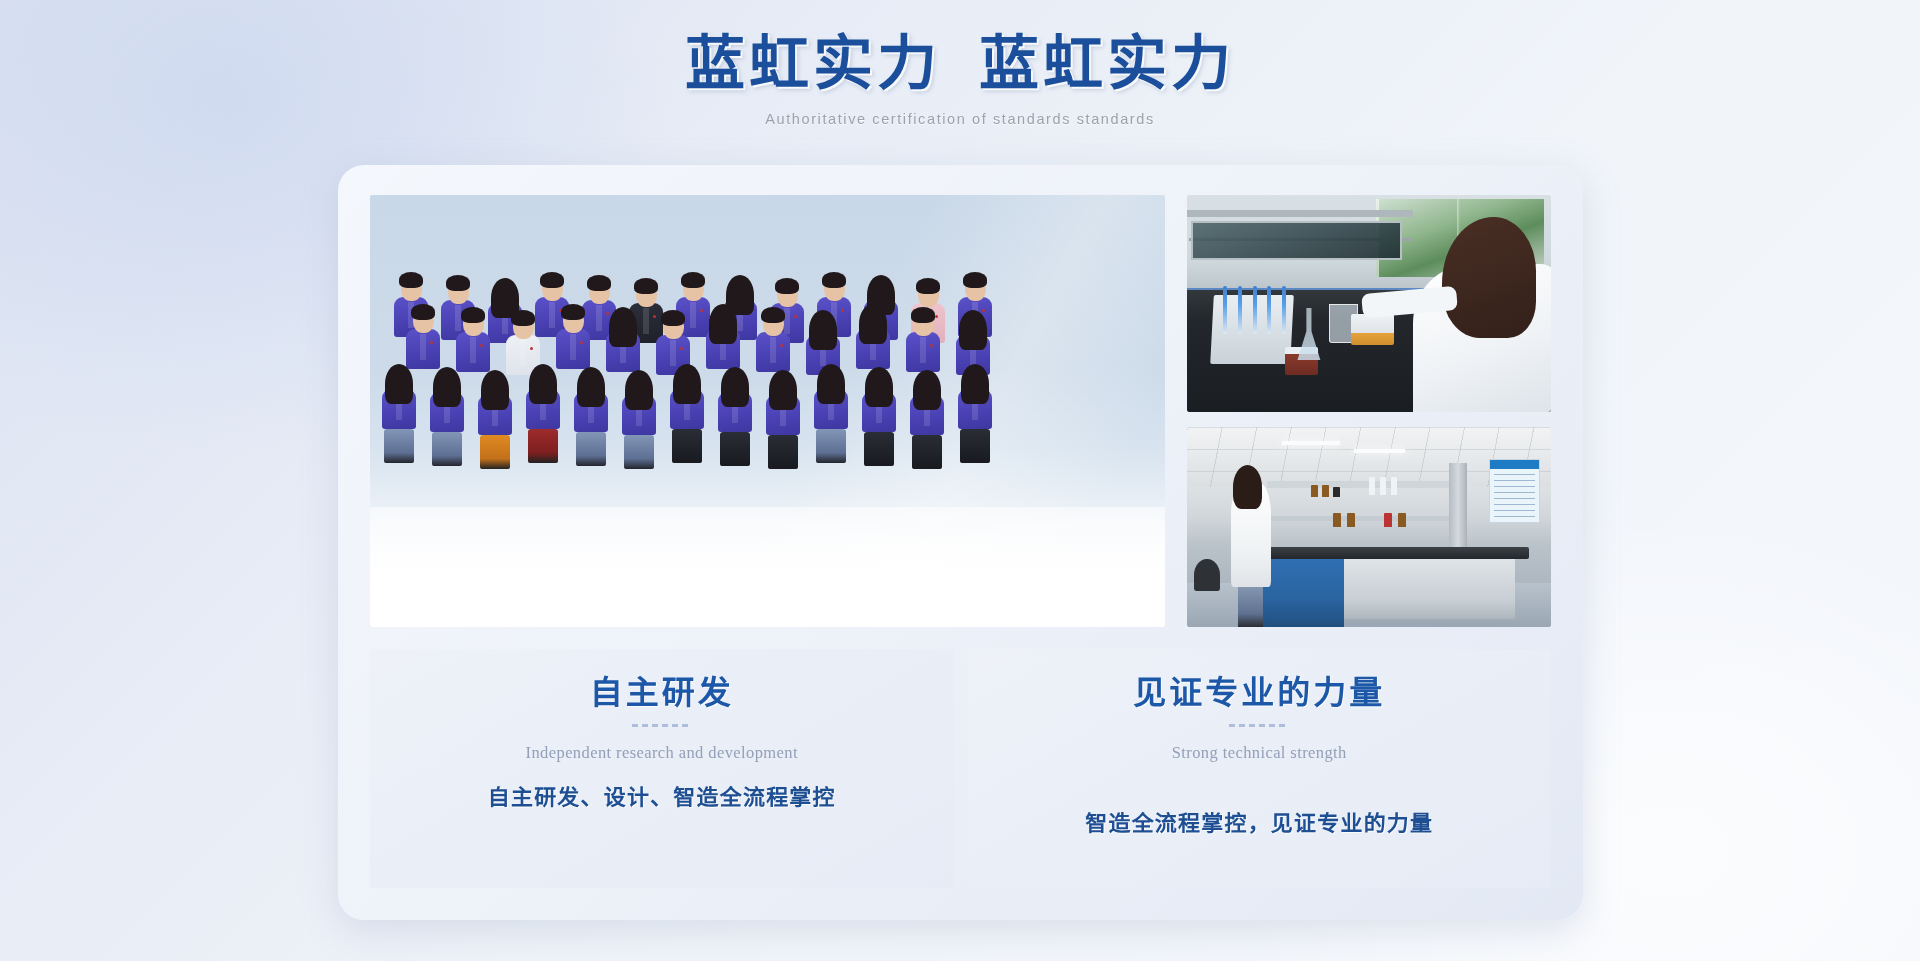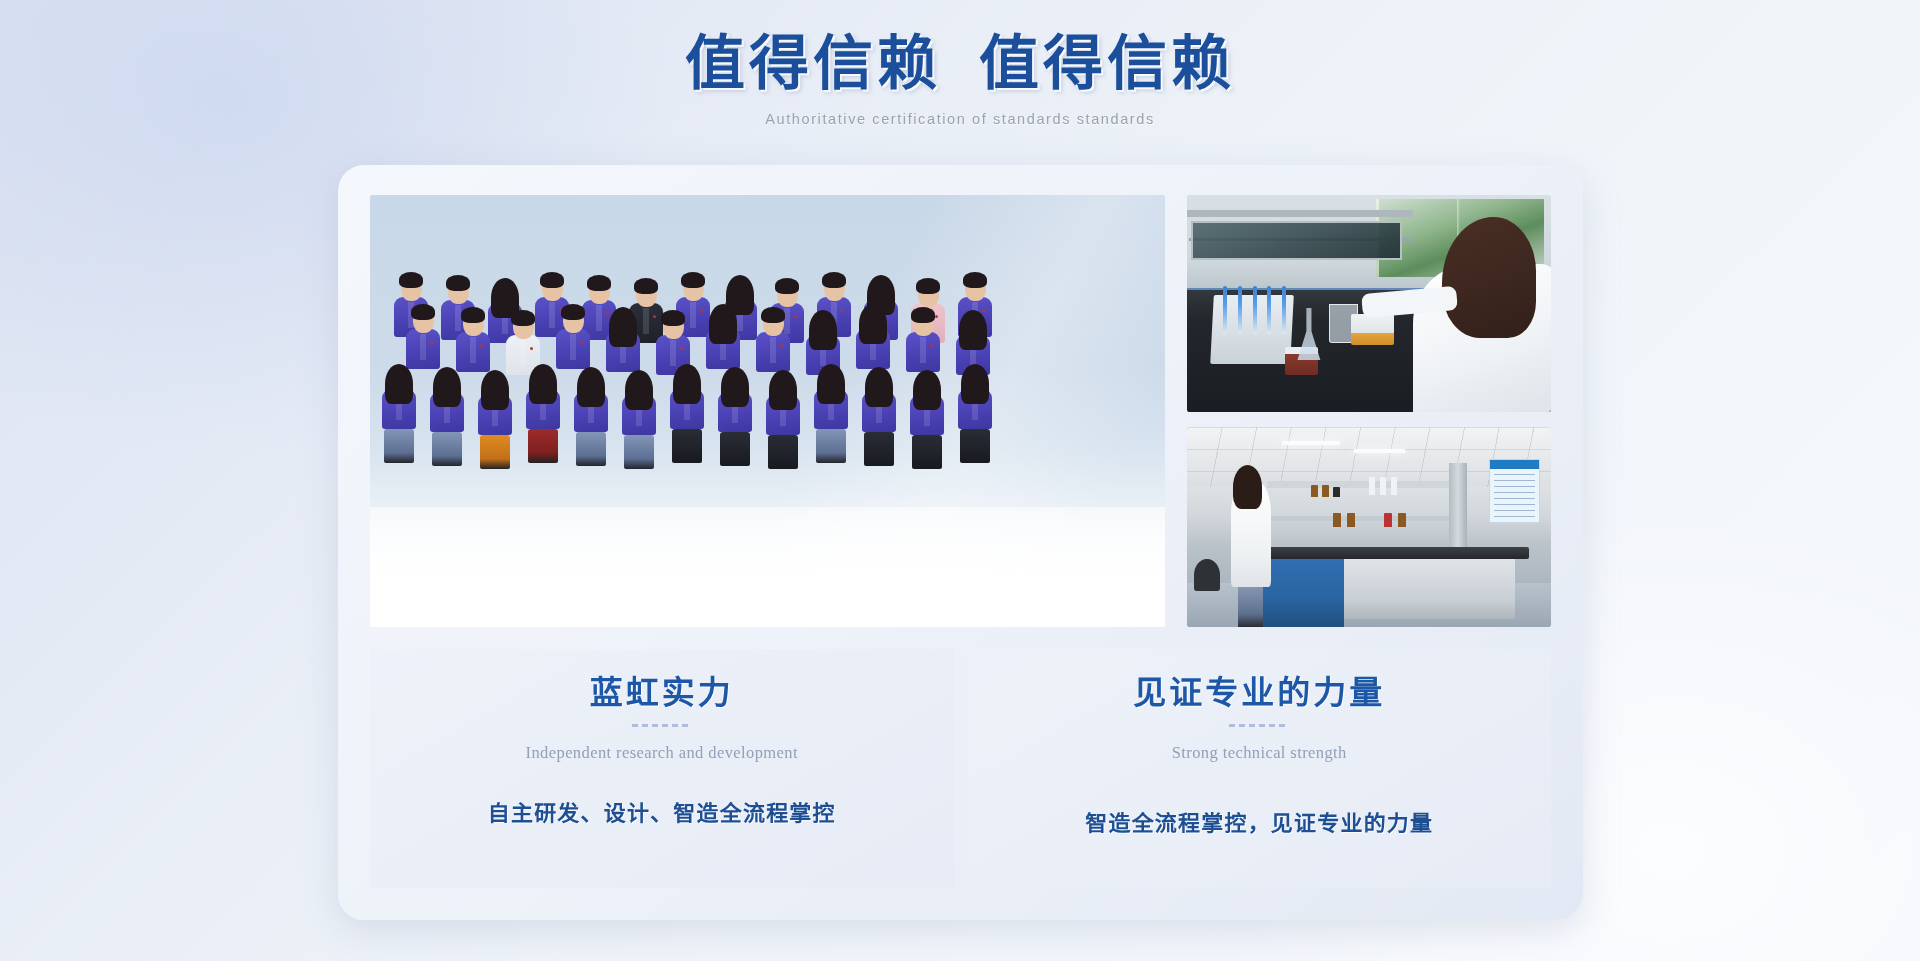--- a/index.html
+++ b/index.html
@@ -470,41 +470,41 @@
   .card-sub {
     margin-top: 16px;
     font-family: "Liberation Serif", "DejaVu Serif", serif;
     font-size: 16.5px;
     font-weight: 400;
     color: #93a0b8;
     letter-spacing: 0.4px;
   }
 
   .card-body {
-    margin-top: 34px;
+    margin-top: 18px;
     font-family: "Liberation Serif", "DejaVu Serif", serif;
     font-size: 22px;
     font-weight: 700;
     color: #1e4f93;
     letter-spacing: 1.2px;
     line-height: 1.55;
     text-shadow: 1px 1px 0 rgba(255,255,255,0.75);
   }
   .card-body .line { display: block; }
 
   .card.right .card-body { margin-top: 44px; }
 </style>
 </head>
 <body>
 
 <div class="bg-glow-tl"></div>
 <div class="bg-glow-br"></div>
 
 <div class="header">
-  <div class="main-title">值得信赖  值得信赖</div>
+  <div class="main-title">蓝虹实力  蓝虹实力</div>
   <div class="sub-title">Authoritative certification of standards standards</div>
 </div>
 
 <div class="panel">
 
   <div class="media-grid">
 
     <div class="photo photo-team">
       <div class="team-bg"></div>
       <div class="team-floor"></div>
@@ -807,21 +807,21 @@
         <div class="lab3-person-head"></div>
         <div class="lab3-person-hair"></div>
       </div>
 
     </div>
   </div>
 
   <div class="cards">
 
     <div class="card left">
-      <div class="card-title">蓝虹实力</div>
+      <div class="card-title">自主研发</div>
       <div class="card-divider"></div>
       <div class="card-sub">Independent research and development</div>
       <div class="card-body">
         <span class="line">自主研发、设计、智造全流程掌控</span>
       </div>
     </div>
 
     <div class="card right">
       <div class="card-title">见证专业的力量</div>
       <div class="card-divider"></div>

